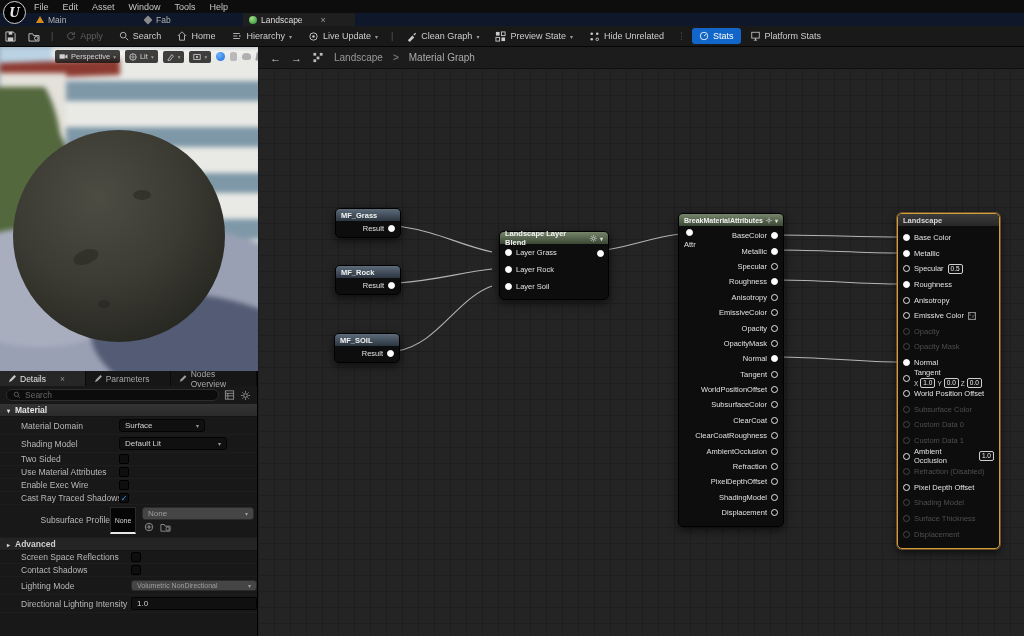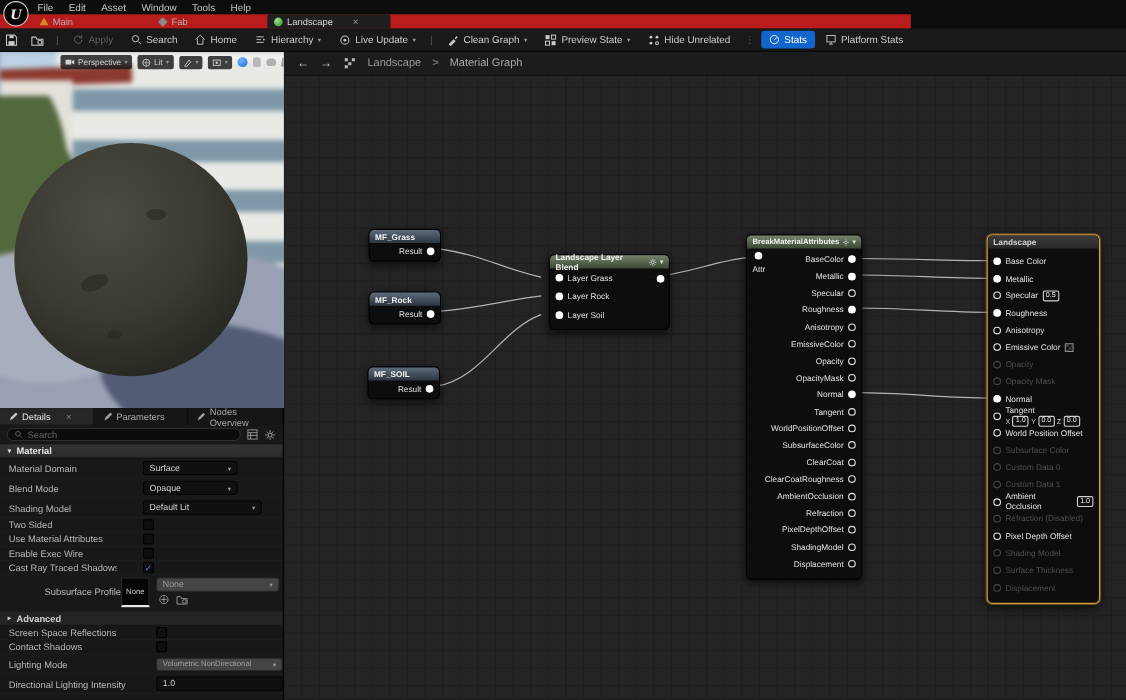--- a/index.html
+++ b/index.html
@@ -3,21 +3,21 @@
 <meta charset="utf-8">
 <style>
   * { margin:0; padding:0; box-sizing:border-box; }
   html,body { width:1024px; height:636px; overflow:hidden; background:#0d0d0d;
     font-family:"Liberation Sans", sans-serif; color:#c8c8c8; }
 
   
   #menubar { position:absolute; left:0; top:0; width:1024px; height:13px; background:#0d0d0d; display:flex; align-items:center; gap:14px; padding-left:34px; font-size:9px; color:#c4c4c4; z-index:30;}
   .menu-item{ cursor:default; }
   #uelogo { position:absolute; left:3px; top:1px; width:23px; height:23px; border-radius:50%; background:#000; border:1.5px solid #cfcfcf; z-index:40; display:flex; align-items:center; justify-content:center; color:#e8e8e8; font-size:12px; font-weight:bold; font-family:"DejaVu Serif",serif; font-style:italic;}
-  #tabrow { position:absolute; left:0; top:13px; width:828px; height:13px; background:#b91c1c; z-index:30; font-size:8.5px;}
+  #tabrow { position:absolute; left:0; top:13px; width:1024px; height:13px; background:#0f172a; z-index:30; font-size:8.5px;}
   .doc-tab{ position:absolute; top:0; height:13px; display:flex; align-items:center; gap:4px; color:#b2b2b2; padding:0 6px;}
   .doc-tab.active{ background:#1f1f1f; color:#dcdcdc; border-radius:2px 2px 0 0;}
   .tri-orange{ width:0;height:0;border-left:4px solid transparent;border-right:4px solid transparent;border-bottom:7px solid #d78a1e;}
   .fab-ico{ width:8px;height:8px; background:#8a8a8a; transform:rotate(45deg) scale(.8); border-radius:1px;}
   .sphere-green{ width:8px;height:8px;border-radius:50%;background:radial-gradient(circle at 35% 30%, #9fe08a,#2c8a2c);}
   .tab-close{ color:#9a9a9a; font-size:9px; margin-left:14px;}
   #toolbar{ position:absolute; left:0; top:26px; width:1024px; height:21px; background:#191919; border-bottom:1px solid #050505; display:flex; align-items:center; font-size:9px; color:#cdcdcd; z-index:30; gap:2px;}
   .tb-btn{ display:flex; align-items:center; gap:4px; padding:3px 7px; border-radius:3px; white-space:nowrap;}
   .tb-btn .chev{ font-size:6px; color:#9a9a9a;}
   .tb-btn.disabled{ color:#5f5f5f;}
@@ -88,21 +88,21 @@
   
   #details{ position:absolute; left:0; top:371px; width:258px; height:265px; background:#181818; border-right:1px solid #000; z-index:10; font-size:8.5px; overflow:hidden;}
   #dtabs{ display:flex; height:15px; background:#0e0e0e; align-items:stretch; font-size:8.5px;}
   .dtab{ display:flex; align-items:center; gap:4px; padding:0 8px; color:#a8a8a8; background:#161616; border-right:1px solid #0a0a0a; flex:1;}
   .dtab.active{ background:#262626; color:#e2e2e2;}
   .dtab .x{ margin-left:10px; color:#8a8a8a;}
   #dsearch{ height:18px; display:flex; align-items:center; gap:5px; padding:0 6px; background:#181818;}
   .search-pill{ flex:1; height:12px; background:#0c0c0c; border:1px solid #2c2c2c; border-radius:7px; display:flex; align-items:center; gap:4px; padding:0 6px; color:#686868;}
   .sec-head{ height:13px; background:linear-gradient(180deg,#343434,#2a2a2a); display:flex; align-items:center; gap:5px; padding:0 7px; font-weight:bold; color:#e6e6e6; font-size:8.5px; border-bottom:1px solid #141414;}
   .sec-head.dim{ background:#242424; color:#cfcfcf; font-weight:bold;}
-  .drow{ height:18px; display:flex; align-items:center; padding-left:8px; color:#b9b9b9; border-bottom:1px solid #1d1d1d;gap:24px;}
+  .drow{ height:18px; display:flex; align-items:center; padding-left:21px; color:#b9b9b9; border-bottom:1px solid #1d1d1d;}
   .drow.short{ height:13px;}
   .dlabel{ width:98px; flex:0 0 auto; white-space:nowrap; overflow:hidden;}
   .sel{ background:#101010; border:1px solid #040404; border-radius:3px; color:#d0d0d0; padding:1px 5px; display:flex; align-items:center; gap:8px; font-size:8px;}
   .sel .chev{ font-size:6px; color:#9a9a9a; margin-left:auto;}
   .sel.gray{ background:#454545; color:#9e9e9e; border-color:#2a2a2a;}
   .cb{ width:10px; height:10px; background:#0e0e0e; border:1px solid #000; border-radius:2px; display:flex; align-items:center; justify-content:center; color:transparent; font-size:8px;}
   .cb.checked{ color:#35a0ff;}
   .numfield{ background:#101010; border:1px solid #040404; border-radius:2px; color:#cfcfcf; padding:1px 5px; width:138px; font-size:8px;}
   .ssp-row{ height:33px; display:flex; align-items:flex-start; padding:2px 0 0 12px; color:#b9b9b9; border-bottom:1px solid #1d1d1d;}
   .ssp-thumb{ width:26px; height:27px; background:#050505; border:1px solid #2a2a2a; color:#cfcfcf; font-size:7px; display:flex; align-items:center; justify-content:center; border-bottom:2px solid #e8e8e8; margin-right:6px;}
@@ -740,27 +740,20 @@
     </div>
 
   <div class="drow">
     <span class="dlabel">Material Domain</span>
     <span class="sel" style="width:86px;">
         <span>Surface</span>
         <span class="chev">▾</span>
       </span>
   </div>
   <div class="drow">
-    <span class="dlabel">Blend Mode</span>
-    <span class="sel" style="width:86px;">
-        <span>Opaque</span>
-        <span class="chev">▾</span>
-      </span>
-  </div>
-  <div class="drow">
     <span class="dlabel">Shading Model</span>
     <span class="sel" style="width:108px;">
         <span>Default Lit</span>
         <span class="chev">▾</span>
       </span>
   </div>
   <div class="drow short">
     <span class="dlabel">Two Sided</span>
     <span class="cb">✓</span>
   </div>

